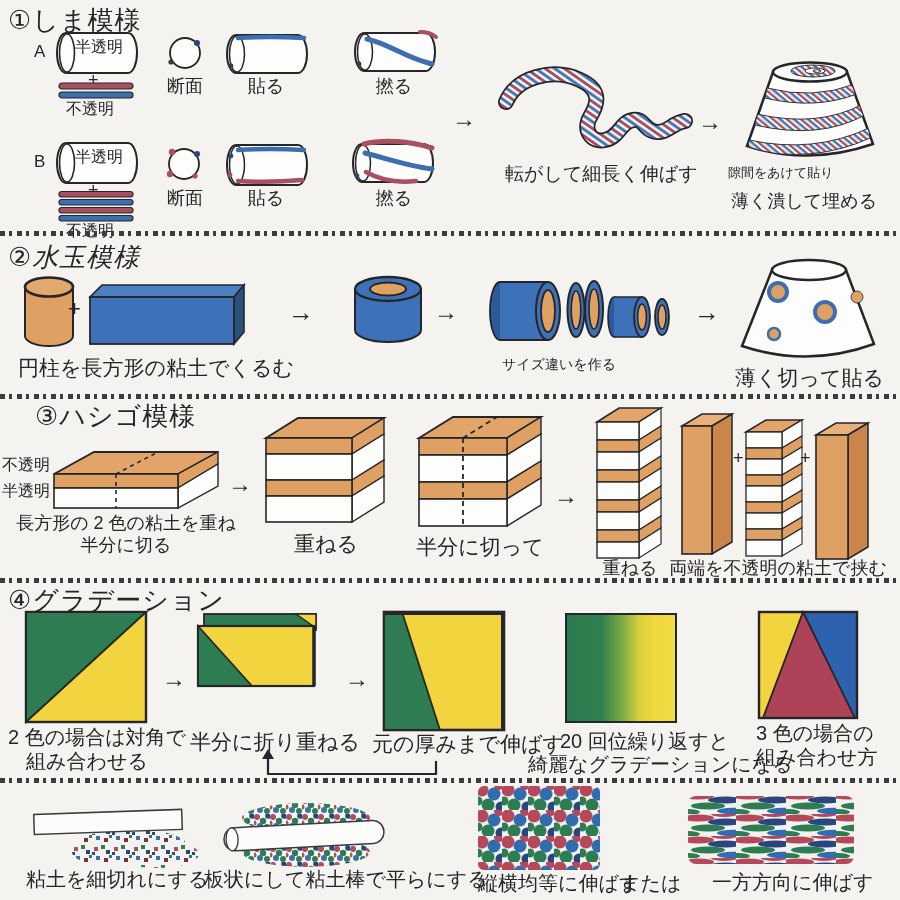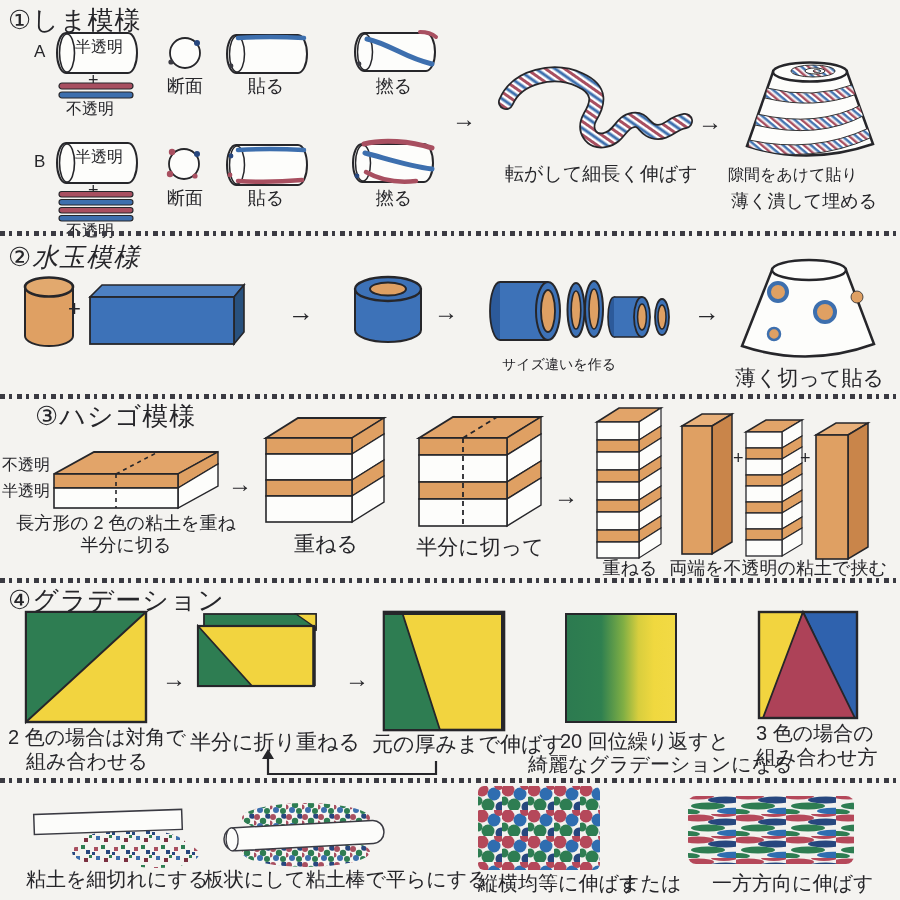--- a/index.html
+++ b/index.html
@@ -136,21 +136,21 @@
   <g clip-path="url(#shadeClip1)">
     <path d="M34,36 Q80,48 122,32 L124,42 Q82,58 32,46 Z" fill="url(#bandStripe)" stroke="#333" stroke-width="1"></path>
     <path d="M24,62 Q85,76 130,52 L132,63 Q86,88 22,73 Z" fill="url(#bandStripe)" stroke="#333" stroke-width="1"></path>
     <path d="M16,88 Q80,102 136,76 L137,86 Q80,112 15,97 Z" fill="url(#bandStripe)" stroke="#333" stroke-width="1"></path>
   </g>
   <ellipse cx="77" cy="20" rx="37" ry="9.5" fill="#fdfdfb" stroke="#26262a" stroke-width="2.5"></ellipse>
   <ellipse cx="80" cy="19" rx="22" ry="6" fill="url(#bandStripe)" stroke="#333" stroke-width="1"></ellipse>
   <ellipse cx="82" cy="19" rx="10" ry="3" fill="#fdfdfb" stroke="#333" stroke-width="1"></ellipse>
   <ellipse cx="84" cy="19" rx="4" ry="1.5" fill="url(#bandStripe)" stroke="#333" stroke-width="0.8"></ellipse>
 </svg>
-<div class="cap" style="left:728px;top:166px;font-size:16px;">隙間をあけて貼り</div>
+<div class="cap" style="left:728px;top:166px;font-size:13px;">隙間をあけて貼り</div>
 <div class="cap" style="left:731px;top:191px;font-size:18px;">薄く潰して埋める</div>
 
 <div class="cap" style="left:34px;top:152px;font-size:17px;">B</div>
 <svg style="left:56px;top:140px;" width="84" height="46" viewBox="0 0 84 46">
   <path d="M10,3 L72,3 A9,20 0 0 1 72,43 L10,43 A9,20 0 0 1 10,3 Z" fill="#fdfdfb" stroke="#26262a" stroke-width="2"></path>
   <ellipse cx="11" cy="23" rx="7.5" ry="19" fill="#fdfdfb" stroke="#26262a" stroke-width="1.6"></ellipse>
 </svg>
 <div class="cap ctr" style="left:66px;top:148px;width:66px;font-size:16px;">半透明</div>
 <div class="cap" style="left:88px;top:180px;font-size:18px;">+</div>
 <svg style="left:58px;top:191px;" width="76" height="32" viewBox="0 0 76 32">
@@ -197,20 +197,21 @@
 <svg style="left:22px;top:274px;" width="54" height="76" viewBox="0 0 54 76">
   <path d="M3,13 L3,62 A24,10 0 0 0 51,62 L51,13 Z" fill="#dfa063" stroke="#26262a" stroke-width="2"></path>
   <ellipse cx="27" cy="13" rx="24" ry="9.5" fill="#e2a96e" stroke="#26262a" stroke-width="2.6"></ellipse>
 </svg>
 <div class="cap" style="left:68px;top:296px;font-size:22px;">+</div>
 <svg style="left:84px;top:280px;" width="166" height="70" viewBox="0 0 166 70">
   <polygon points="6,17 150,17 160,5 18,5" fill="#4d80c2" stroke="#26262a" stroke-width="1.6"></polygon>
   <polygon points="150,17 160,5 160,52 150,64" fill="#28517e" stroke="#26262a" stroke-width="1.6"></polygon>
   <rect x="6" y="17" width="144" height="47" fill="#3d72b8" stroke="#26262a" stroke-width="1.8"></rect>
 </svg>
+<div class="cap" style="left:18px;top:356px;font-size:21px;">円柱を長方形の粘土でくるむ</div>
 
 <div class="cap" style="left:288px;top:298px;font-size:26px;">→</div>
 
 <svg style="left:350px;top:274px;" width="76" height="72" viewBox="0 0 76 72">
   <path d="M5,15 L5,56 A33,12 0 0 0 71,56 L71,15 Z" fill="#3d72b8" stroke="#26262a" stroke-width="2"></path>
   <ellipse cx="38" cy="15" rx="33" ry="12" fill="#3d72b8" stroke="#26262a" stroke-width="2.4"></ellipse>
   <ellipse cx="38" cy="15" rx="18" ry="6.5" fill="#dfa063" stroke="#26262a" stroke-width="2"></ellipse>
 </svg>
 
 <div class="cap" style="left:434px;top:298px;font-size:24px;">→</div>
@@ -435,15 +436,15 @@
 <svg style="left:476px;top:784px;" width="128" height="90" viewBox="0 0 128 90">
   <rect x="2" y="2" width="122" height="84" rx="6" fill="url(#dotsL)"></rect>
 </svg>
 <div class="cap" style="left:478px;top:872px;font-size:20px;">縦横均等に伸ばす</div>
 
 <div class="cap" style="left:620px;top:872px;font-size:20px;">または</div>
 
 <svg style="left:686px;top:792px;" width="172" height="76" viewBox="0 0 172 76">
   <rect x="2" y="4" width="166" height="68" rx="8" fill="url(#streaks)"></rect>
 </svg>
-<div class="cap" style="left:712px;top:872px;font-size:20px;">一方方向に伸ばす</div>
+<div class="cap" style="left:712px;top:872px;font-size:20px;font-family:Liberation Mono, monospace;">一方方向に伸ばす</div>
 
 </div>
 
 </body></html>

